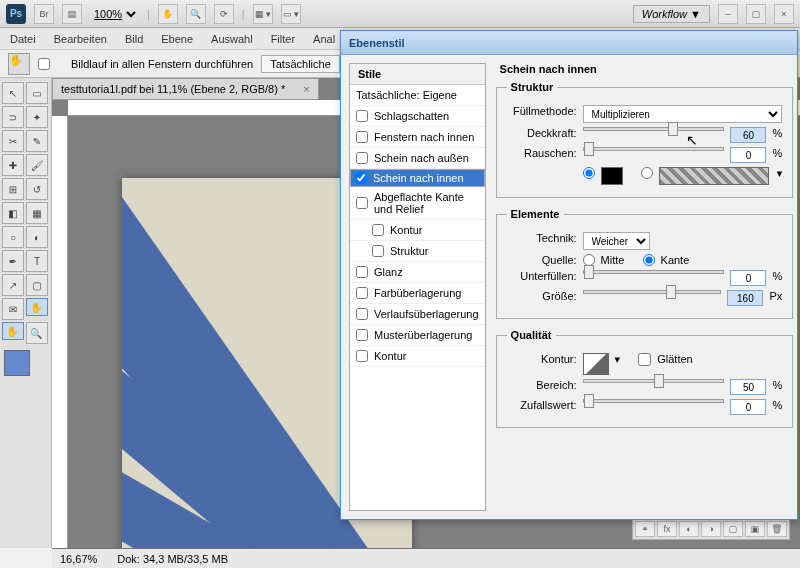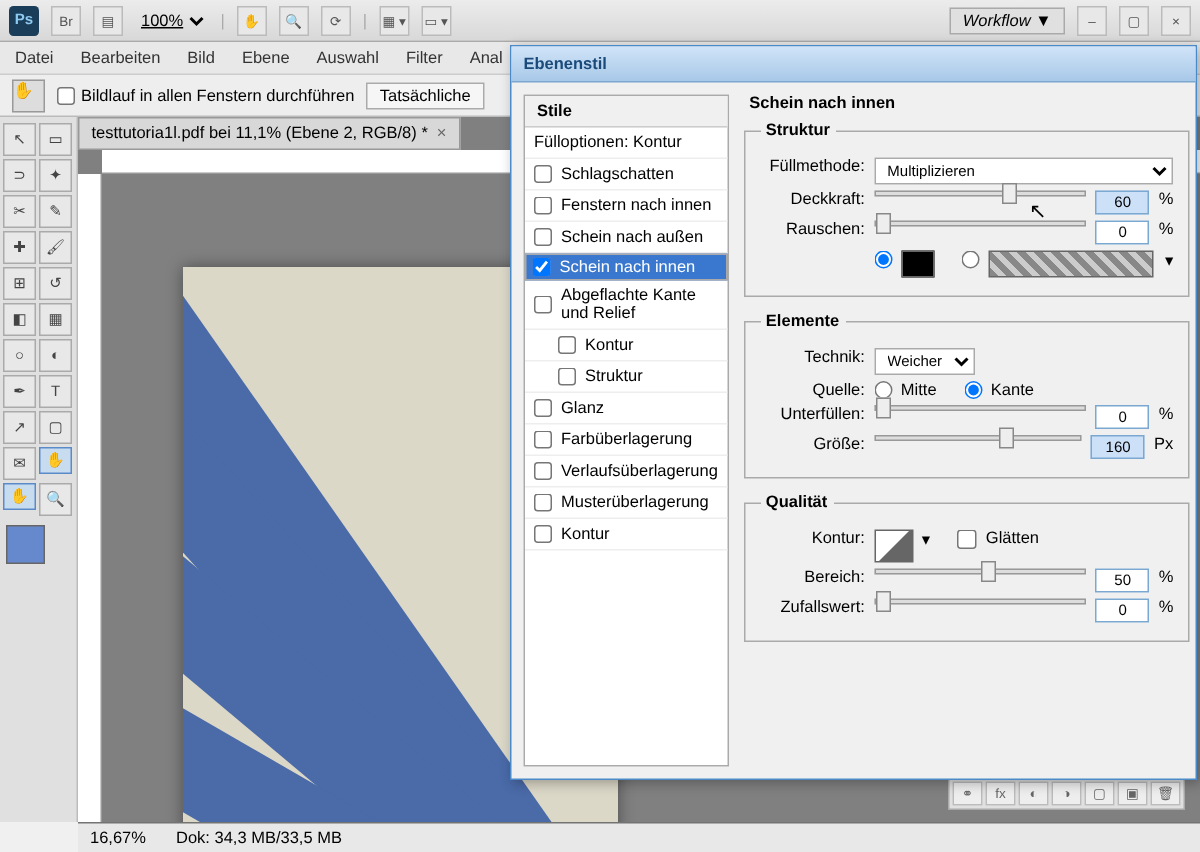--- a/index.html
+++ b/index.html
@@ -7,30 +7,30 @@
 .topbar{height:28px;background:linear-gradient(#ececec,#d8d8d8);border-bottom:1px solid #aaa;display:flex;align-items:center;padding:0 6px;gap:8px;}
 .ps-logo{width:20px;height:20px;background:#1a3e5a;border-radius:3px;color:#8ecaf0;font-weight:bold;font-size:10px;display:flex;align-items:center;justify-content:center;}
 .top-btn{width:20px;height:20px;border:1px solid #bbb;background:#e8e8e8;display:flex;align-items:center;justify-content:center;font-size:9px;color:#555;}
 .zoom-sel{border:none;background:transparent;font-size:11px;text-decoration:underline;}
 .topspacer{flex:1;}
 .workflow{border:1px solid #aaa;padding:2px 8px;background:#e0e0e0;font-style:italic;}
 .menubar{height:22px;background:#e8e8e8;border-bottom:1px solid #ccc;display:flex;align-items:center;padding:0 10px;gap:18px;}
 .menubar span{color:#333;}
 .optbar{height:28px;background:#eee;border-bottom:1px solid #bbb;display:flex;align-items:center;padding:0 8px;gap:8px;}
 .hand-ico{width:22px;height:22px;border:1px solid #999;background:#ddd;}
-.chk{display:flex;align-items:center;gap:4px;}
+.chk{display:flex;align-items:center;gap:21px;}
 .chk input{width:12px;height:12px;}
 .obtn{border:1px solid #aaa;background:#f6f6f6;padding:2px 8px;}
 .main{display:flex;height:470px;}
 .tools{width:52px;background:#e0e0e0;border-right:1px solid #bbb;padding:4px 2px;display:flex;flex-wrap:wrap;gap:2px;align-content:flex-start;}
 .tl{width:22px;height:22px;border:1px solid #aaa;background:#e8e8e8;display:flex;align-items:center;justify-content:center;font-size:10px;color:#444;}
 .tl.sel{background:#c8dcf0;border-color:#5a8ac8;}
 .swatch{width:26px;height:26px;background:#6688cc;border:1px solid #666;margin:4px 2px;}
 .canvas{flex:1;background:#808080;position:relative;}
-.tab{position:absolute;top:0;left:0;height:22px;background:#d8d8d8;border:1px solid #999;padding:2px 8px;font-size:10px;display:flex;align-items:center;gap:6px;}
+.tab{position:absolute;top:0;left:0;height:22px;background:#d8d8d8;border:1px solid #999;padding:2px 8px;font-size:10px;display:flex;align-items:center;gap:18px;}
 .tab .x{color:#666;}
 .ruler-h{position:absolute;top:22px;left:16px;right:0;height:16px;background:#fff;border-bottom:1px solid #999;}
 .ruler-v{position:absolute;top:38px;left:0;width:16px;bottom:0;background:#fff;border-right:1px solid #999;}
 .artwork{position:absolute;top:100px;left:70px;width:290px;height:400px;background:#dcd8c8;box-shadow:0 0 10px rgba(0,0,0,.4);overflow:hidden;}
 .stripe{position:absolute;width:600px;height:60px;background:#4a6aa8;transform-origin:left center;}
 .status{position:absolute;bottom:0;left:52px;right:0;height:20px;background:#e8e8e8;border-top:1px solid #737373;display:flex;align-items:center;padding:0 8px;gap:20px;font-size:10px;}
 
 .dialog{position:absolute;top:30px;left:340px;width:458px;height:490px;background:#f0f0f0;border:1px solid #4a8ac8;box-shadow:2px 2px 8px rgba(0,0,0,.3);}
 .dlg-title{height:24px;background:linear-gradient(#d0e4f8,#a8c8e8);border-bottom:1px solid #7aa8d0;display:flex;align-items:center;padding:0 8px;color:#1a4a7a;font-weight:bold;}
 .dlg-body{display:flex;height:calc(100% - 24px);border-radius:25px;}
@@ -155,21 +155,21 @@
   <div class="ib">▢</div>
   <div class="ib">▣</div>
   <div class="ib">🗑</div>
 </div>
 
 <div class="dialog">
   <div class="dlg-title">Ebenenstil</div>
   <div class="dlg-body">
     <div class="styles">
       <div class="sty-hdr">Stile</div>
-      <div class="sty-item">Fülloptionen: Kontur</div>
+      <div class="sty-item">Tatsächliche: Eigene</div>
       <div class="sty-item">
           <input type="checkbox" style="">
           <span>Schlagschatten</span>
         </div>
       <div class="sty-item">
           <input type="checkbox" style="">
           <span>Fenstern nach innen</span>
         </div>
       <div class="sty-item">
           <input type="checkbox" style="">

